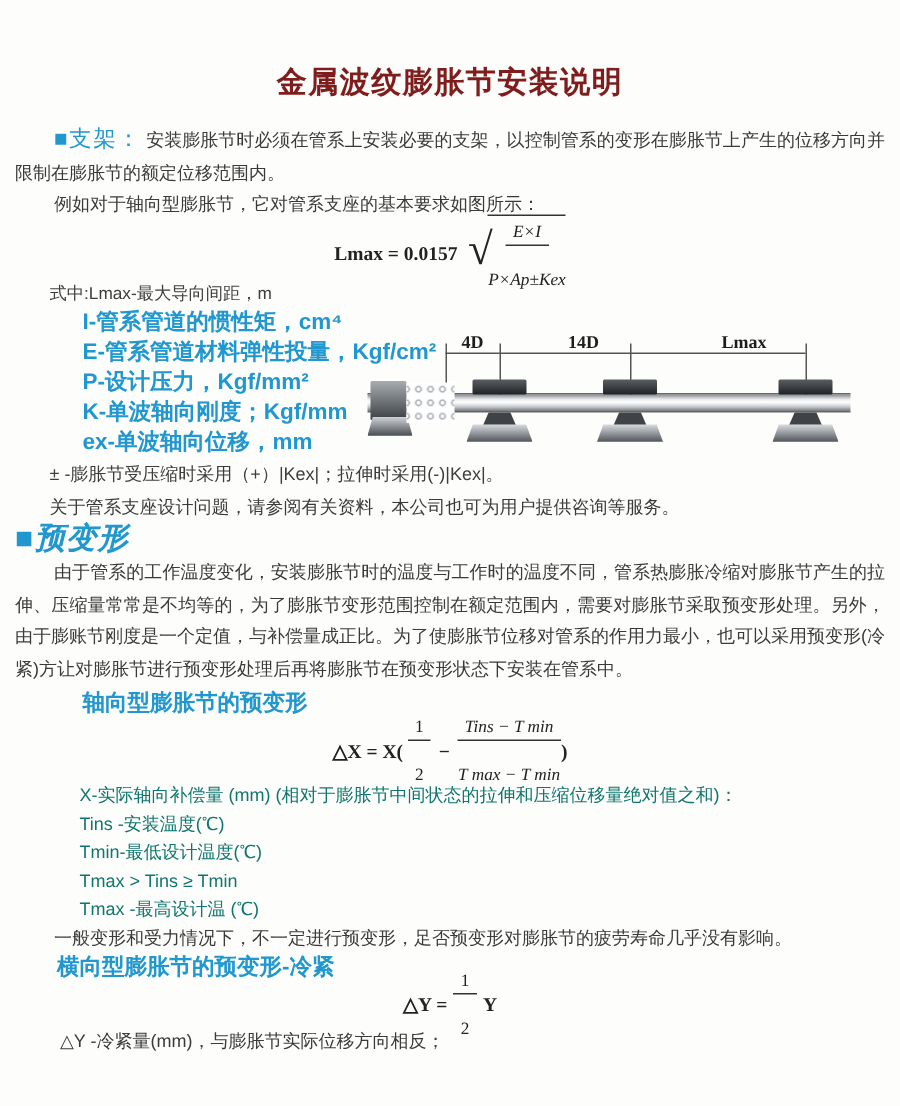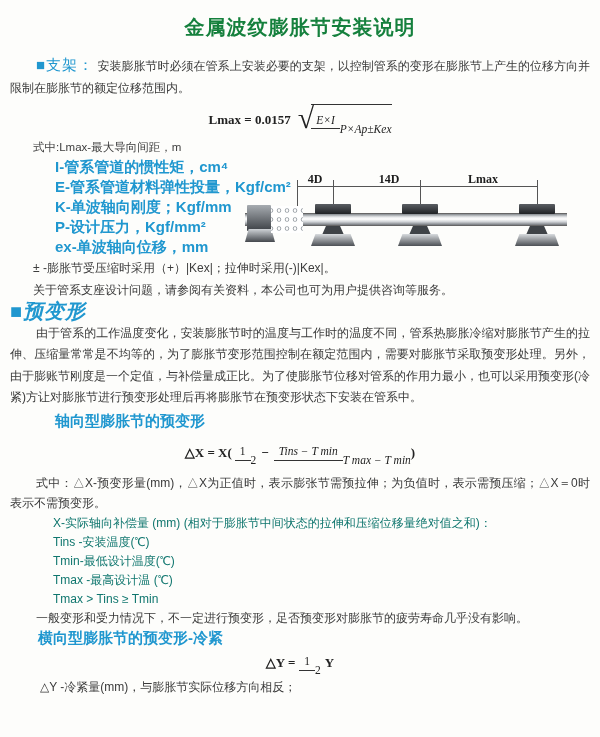--- a/index.html
+++ b/index.html
@@ -10,34 +10,34 @@
   html,body{width:600px;height:737px;}
   body{
     background:#fdfdfb;
     font-family:"Liberation Sans",sans-serif;
     color:var(--ink);
     overflow:hidden;
   }
   .page{width:600px;height:737px;padding:0 10px;position:relative;}
   h1.title{
     font-size:20px;line-height:26px;font-weight:bold;text-align:center;
-    color:#15803d;padding-top:14px;letter-spacing:1px;
+    color:#7f1d1d;padding-top:14px;letter-spacing:1px;margin-top:28px;
   }
   .para{font-size:12px;line-height:21.5px;font-weight:normal;text-align:justify;color:var(--ink);}
   .intro{margin-top:14px;text-indent:26px;}
   .sec-label{font-size:15px;color:var(--accent);letter-spacing:1px;}
   .example{text-indent:26px;}
 
   
   .formula{font-family:"Liberation Serif",serif;display:flex;justify-content:center;align-items:center;color:#222;}
   .f1{margin:5px 0 3px;height:32px;}
   .f1-lhs{font-weight:bold;font-size:13px;}
   .sqrt-sign{font-size:30px;line-height:20px;margin:0 -3px 0 7px;transform:translateY(-2px);font-weight:400;}
   .rooted{display:inline-block;border-top:1px solid #333;padding-top:1px;}
-  .frac{display:inline-flex;flex-direction:row;align-items:center;font-size:11.5px;line-height:1.25;}
+  .frac{display:inline-flex;flex-direction:column;align-items:center;font-size:11.5px;line-height:1.25;}
   .frac .num{padding:0 5px 1px;border-bottom:1px solid #333;}
   .frac .den{padding-top:16px;}
   .ital{font-style:italic;}
   .f2{margin:5px 0 3px;height:34px;font-size:13px;}
   .f2-lhs,.f3-lhs,.f2-rhs,.f3-rhs{font-weight:bold;}
   .minus{margin:0 5px;font-weight:bold;}
   .f2 .half{margin-left:3px;}
   .f3{margin:3px 0 2px;height:26px;font-size:13px;}
   .f3 .frac{margin:0 4px;}
 
@@ -105,53 +105,54 @@
 </style>
 </head>
 <body>
 
 <div class="page">
 
   <h1 class="title">金属波纹膨胀节安装说明</h1>
 
   <p class="para intro"><span class="sec-label"><span>■</span><span>支架：</span></span> <span>安装膨胀节时必须在管系上安装必要的支架，以控制管系的变形在膨胀节上产生的位移方向并限制在膨胀节的额定位移范围内。</span></p>
 
+  <p class="para example">例如对于轴向型膨胀节，它对管系支座的基本要求如图所示：</p>
 
   <div class="formula f1">
     <span class="f1-lhs">Lmax = 0.0157</span>
     <span class="sqrt-sign">√</span>
     <span class="rooted">
       <span class="frac ital">
         <span class="num">E×I</span>
         <span class="den">P×Ap±Kex</span>
       </span>
     </span>
   </div>
 
   <div class="mid">
     <div class="defs">
       <div class="def-line first">式中:Lmax-最大导向间距，m</div>
       <div class="def-line sub">I-管系管道的惯性矩，cm⁴</div>
       <div class="def-line sub">E-管系管道材料弹性投量，Kgf/cm²</div>
+      <div class="def-line sub">P-设计压力，Kgf/mm²</div>
       <div class="def-line sub">K-单波轴向刚度；Kgf/mm</div>
-      <div class="def-line sub">P-设计压力，Kgf/mm²</div>
       <div class="def-line sub">ex-单波轴向位移，mm</div>
       <div class="def-line pm">± -膨胀节受压缩时采用（+）|Kex|；拉伸时采用(-)|Kex|。</div>
     </div>
     <div class="para service">关于管系支座设计问题，请参阅有关资料，本公司也可为用户提供咨询等服务。</div>
 
     <div class="diagram">
       <div class="dim-line"></div>
       <div class="tick" style="left:52px"></div>
       <div class="tick" style="left:88px"></div>
       <div class="tick" style="left:175px"></div>
       <div class="tick" style="left:292px"></div>
       <span class="dim-label" style="left:70px">4D</span>
       <span class="dim-label" style="left:144px">14D</span>
-      <span class="dim-label" style="left:238px">Lmax</span>
+      <span class="dim-label" style="left:251px">Lmax</span>
       <div class="pipe"></div>
       <div class="anchor"></div>
       <div class="anchor-foot"></div>
       <div class="bellows"></div>
       <div class="support-el" style="left:66px">
         <div class="cap"></div>
         <div class="neck"></div>
         <div class="foot"></div>
       </div>
       <div class="support-el" style="left:153px">
@@ -180,28 +181,27 @@
       <span class="den">2</span>
     </span>
     <span class="minus">−</span>
     <span class="frac ital">
       <span class="num">Tins − T min</span>
       <span class="den">T max − T min</span>
     </span>
     <span class="f2-rhs">)</span>
   </div>
 
-  <p class="para explain">式中：△X-预变形量(mm)，△X为正值时，表示膨张节需预拉伸；为负值时，表示需预压缩；△X＝0时表示不需预变形。</p>
 
   <div class="adefs">
     <div class="def2">X-实际轴向补偿量 (mm) (相对于膨胀节中间状态的拉伸和压缩位移量绝对值之和)：</div>
     <div class="def2">Tins -安装温度(℃)</div>
     <div class="def2">Tmin-最低设计温度(℃)</div>
+    <div class="def2">Tmax &gt; Tins ≥ Tmin</div>
     <div class="def2">Tmax -最高设计温 (℃)</div>
-    <div class="def2">Tmax &gt; Tins ≥ Tmin</div>
   </div>
 
   <p class="para note">一般变形和受力情况下，不一定进行预变形，足否预变形对膨胀节的疲劳寿命几乎没有影响。</p>
 
   <h3 class="sub lateral">横向型膨胀节的预变形-冷紧</h3>
 
   <div class="formula f3">
     <span class="f3-lhs">△Y =</span>
     <span class="frac">
       <span class="num">1</span>

